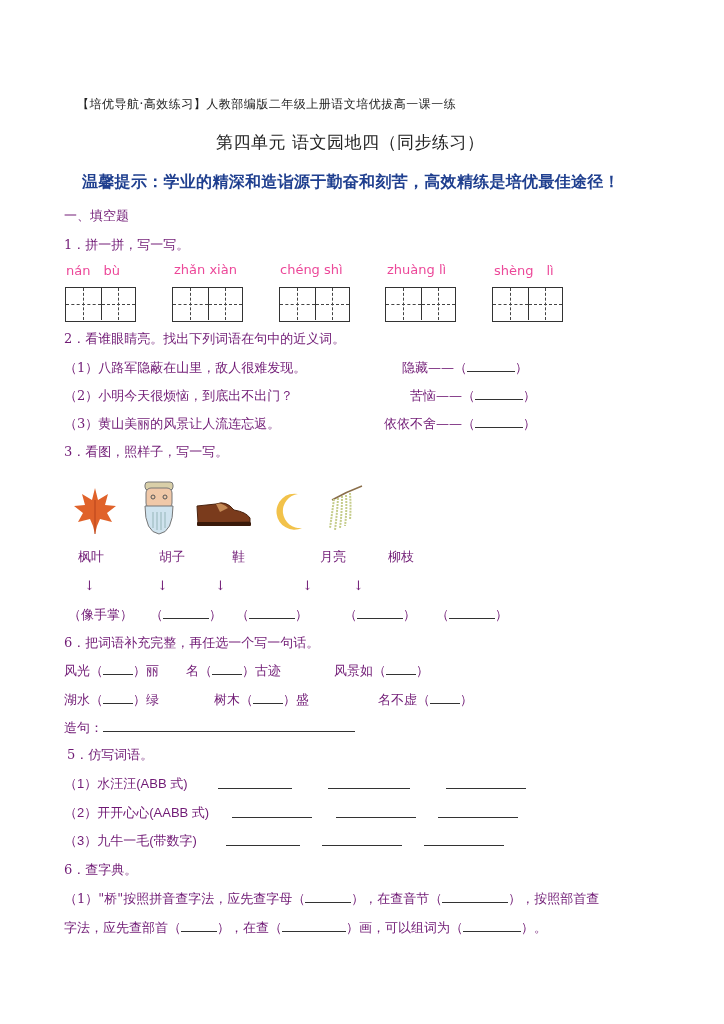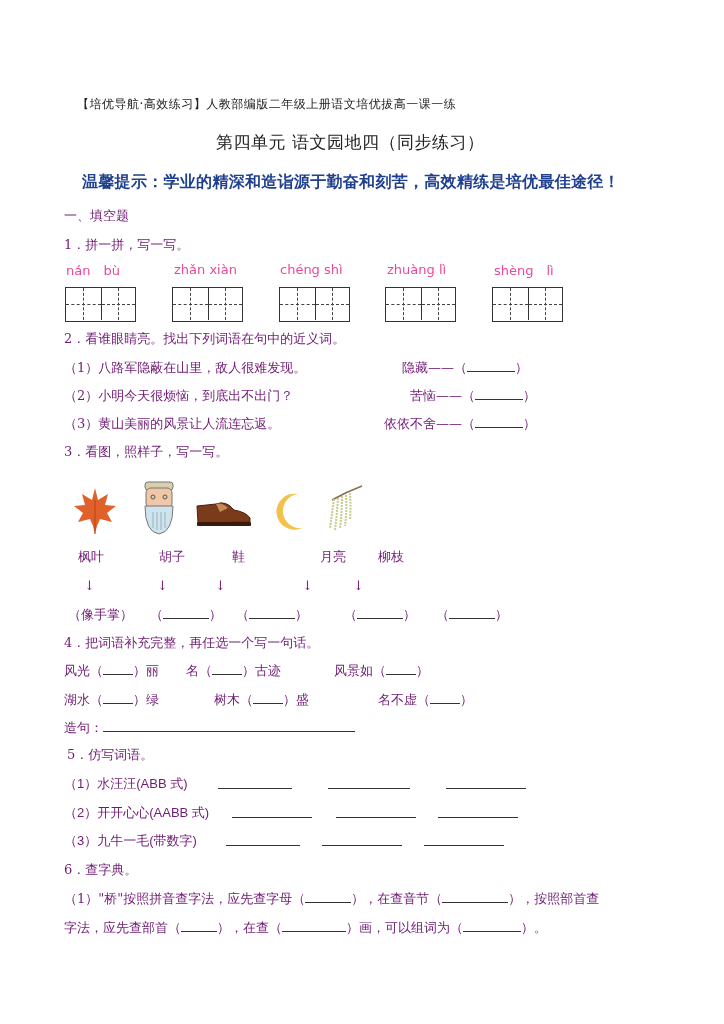--- a/index.html
+++ b/index.html
@@ -102,35 +102,35 @@
 
 <svg class="pic" style="left:326px; top:484px; width:40px; height:48px;" viewBox="0 0 40 48">
   <path d="M6 16 Q20 8 36 2" stroke="#8a6e4a" stroke-width="1.5" fill="none"></path>
   <path d="M8 15 Q6 30 4 44 M12 14 Q11 30 9 46 M16 12 Q16 28 14 44 M20 11 Q21 26 19 42 M24 9 Q25 22 24 36" stroke="#c5cc8a" stroke-width="2" fill="none" stroke-dasharray="2 1"></path>
 </svg>
 
 <div class="abs txt" style="left:78px; top:548px;">枫叶</div>
 <div class="abs txt" style="left:159px; top:548px;">胡子</div>
 <div class="abs txt" style="left:232px; top:548px;">鞋</div>
 <div class="abs txt" style="left:320px; top:548px;">月亮</div>
-<div class="abs txt" style="left:378px; top:548px;">柳枝</div>
+<div class="abs txt" style="left:388px; top:548px;">柳枝</div>
 
 <div class="abs txt" style="left:84px; top:578px;">↓</div>
 <div class="abs txt" style="left:157px; top:578px;">↓</div>
 <div class="abs txt" style="left:215px; top:578px;">↓</div>
 <div class="abs txt" style="left:302px; top:578px;">↓</div>
 <div class="abs txt" style="left:353px; top:578px;">↓</div>
 
 <div class="abs txt" style="left:68px; top:606px;">（像手掌）</div>
 <div class="abs txt" style="left:150px; top:606px;"><span>（</span><span class="uline" style="width:46px;"></span><span>）</span></div>
 <div class="abs txt" style="left:236px; top:606px;"><span>（</span><span class="uline" style="width:46px;"></span><span>）</span></div>
 <div class="abs txt" style="left:344px; top:606px;"><span>（</span><span class="uline" style="width:46px;"></span><span>）</span></div>
 <div class="abs txt" style="left:436px; top:606px;"><span>（</span><span class="uline" style="width:46px;"></span><span>）</span></div>
 
-<div class="abs txt" style="left:64px; top:634px;">4．把词语补充完整，再任选一个写一句话。</div>
+<div class="abs txt" style="left:64px; top:634px;">6．把词语补充完整，再任选一个写一句话。</div>
 
 <div class="abs txt" style="left:64px; top:662px;"><span>风光（</span><span class="uline" style="width:30px;"></span><span>）丽</span></div>
 <div class="abs txt" style="left:186px; top:662px;"><span>名（</span><span class="uline" style="width:30px;"></span><span>）古迹</span></div>
 <div class="abs txt" style="left:334px; top:662px;"><span>风景如（</span><span class="uline" style="width:30px;"></span><span>）</span></div>
 
 <div class="abs txt" style="left:64px; top:691px;"><span>湖水（</span><span class="uline" style="width:30px;"></span><span>）绿</span></div>
 <div class="abs txt" style="left:214px; top:691px;"><span>树木（</span><span class="uline" style="width:30px;"></span><span>）盛</span></div>
 <div class="abs txt" style="left:378px; top:691px;"><span>名不虚（</span><span class="uline" style="width:30px;"></span><span>）</span></div>
 
 <div class="abs txt" style="left:64px; top:719px;"><span>造句：</span><span class="uline" style="width:252px;"></span></div>

